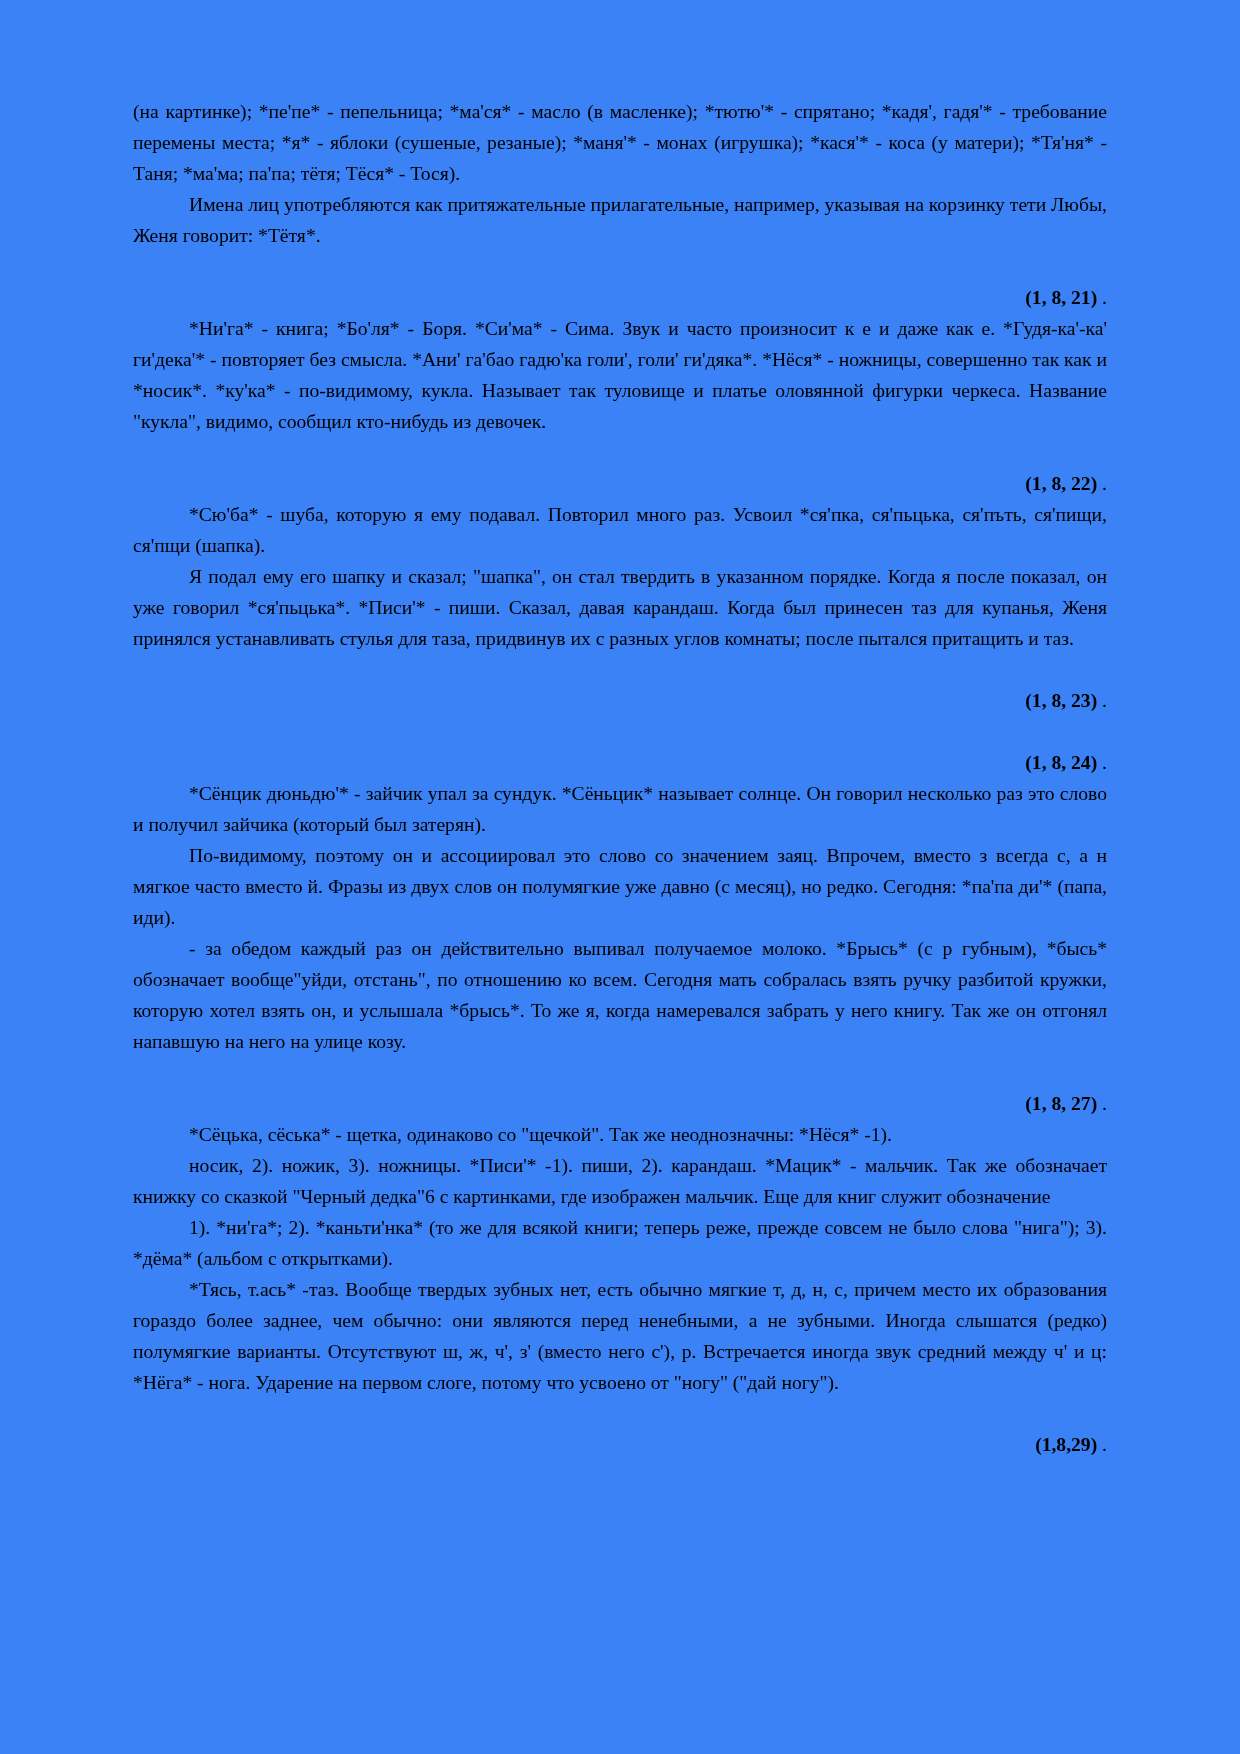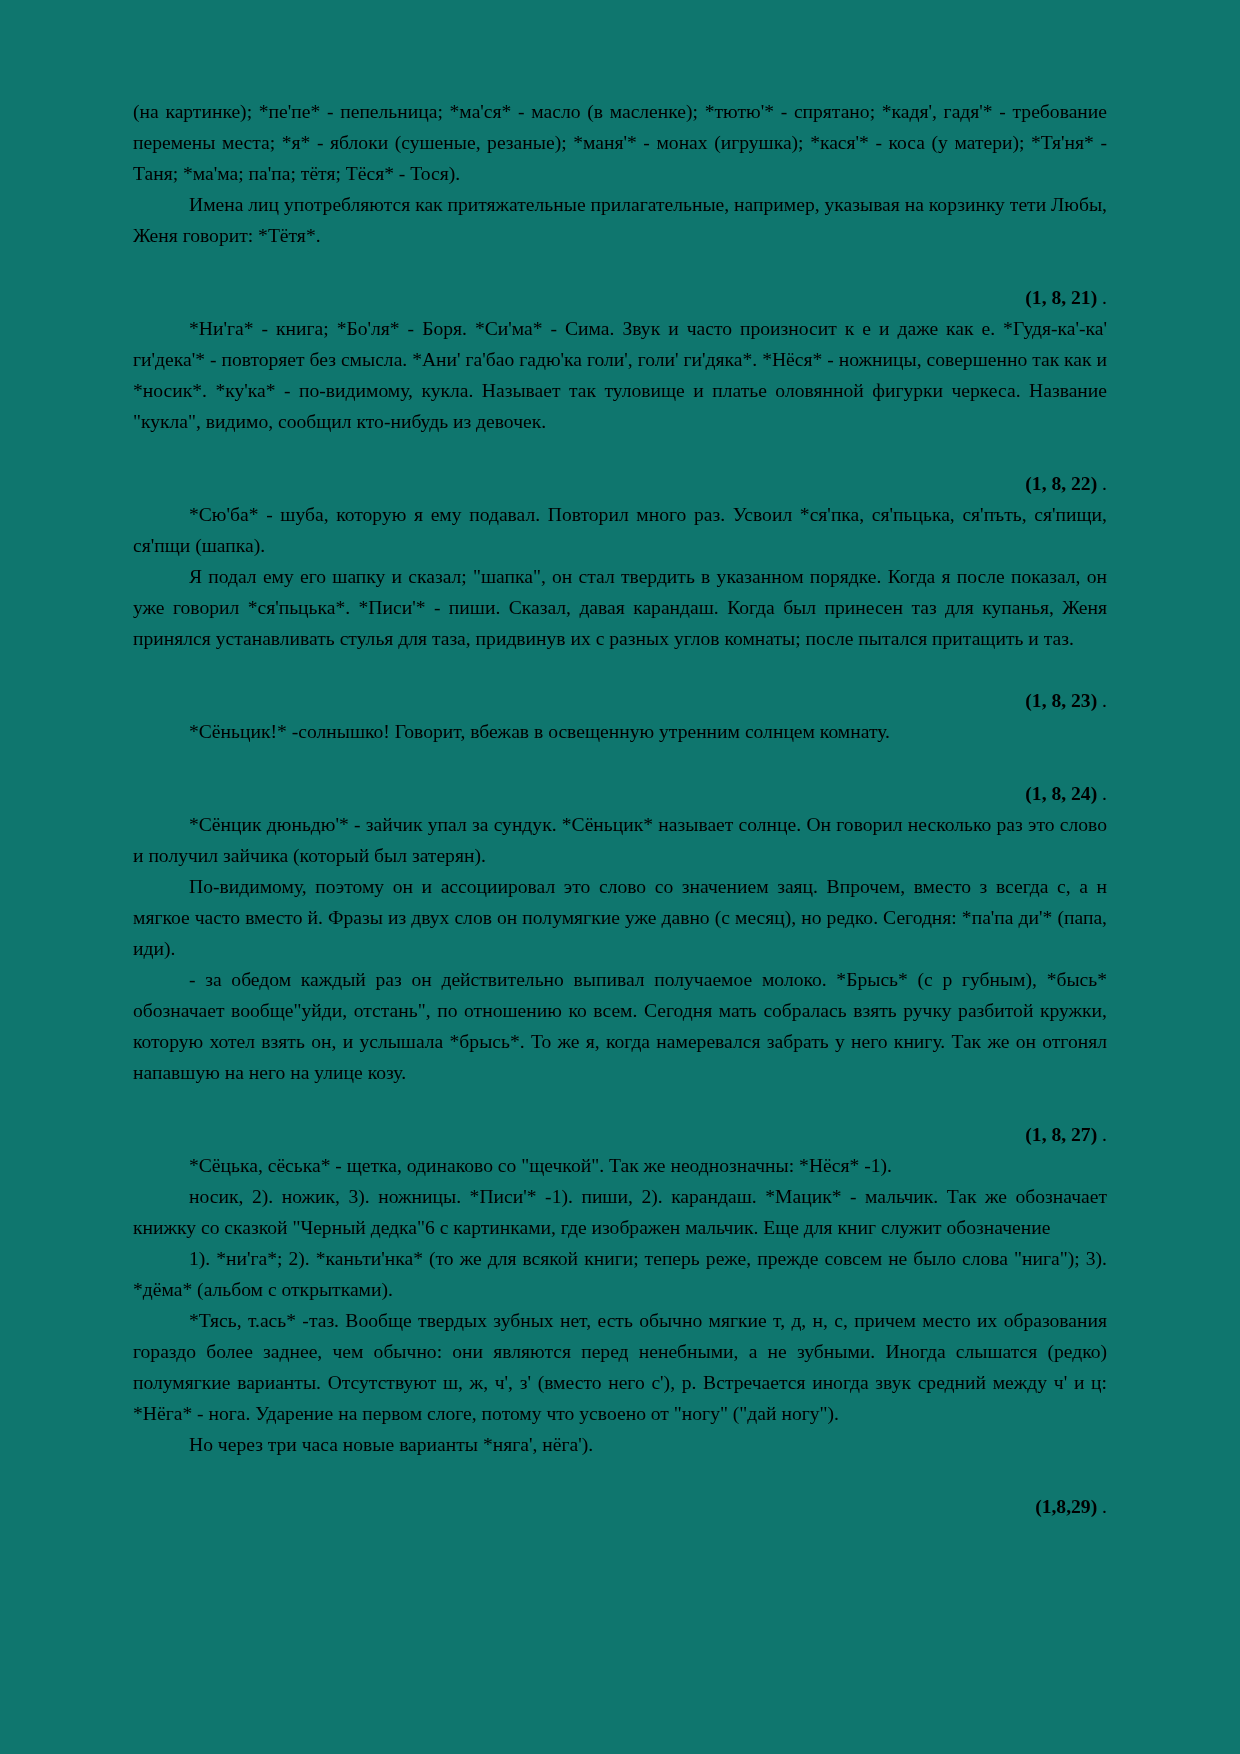--- a/index.html
+++ b/index.html
@@ -11,21 +11,21 @@
     width: 1240px;
     height: 1754px;
     font-family: "Liberation Serif", "DejaVu Serif", serif;
     color: #000000;
     -webkit-font-smoothing: none;
   }
   .page {
     position: relative;
     width: 1240px;
     height: 1754px;
-    background: #0f766e;
+    background: #3b82f6;
     box-sizing: border-box;
     padding: 96px 133px 0 133px;
   }
   .doc-body {
     width: 974px;
     font-size: 19.6px;
     line-height: 31px;
     text-align: justify;
     text-justify: inter-word;
     hyphens: none;
@@ -71,39 +71,37 @@
     <p class="para">*Ни'га* - книга; *Бо'ля* - Боря. *Си'ма* - Сима. Звук и часто произносит к е и даже как е. *Гудя-ка'-ка' ги'дека'* - повторяет без смысла. *Ани' га'бао гадю'ка голи', голи' ги'дяка*. *Нёся* - ножницы, совершенно так как и *носик*. *ку'ка* - по-видимому, кукла. Называет так туловище и платье оловянной фигурки черкеса. Название "кукла", видимо, сообщил кто-нибудь из девочек.</p>
 
     <p class="section-head"><span class="num">(1, 8, 22)</span><span class="dot"> </span><span class="dot">.</span></p>
 
     <p class="para">*Сю'ба* - шуба, которую я ему подавал. Повторил много раз. Усвоил *ся'пка, ся'пьцька, ся'пъть, ся'пищи, ся'пщи (шапка).</p>
 
     <p class="para">Я подал ему его шапку и сказал; "шапка", он стал твердить в указанном порядке. Когда я после показал, он уже говорил *ся'пьцька*. *Писи'* - пиши. Сказал, давая карандаш. Когда был принесен таз для купанья, Женя принялся устанавливать стулья для таза, придвинув их с разных углов комнаты; после пытался притащить и таз.</p>
 
     <p class="section-head"><span class="num">(1, 8, 23)</span><span class="dot"> </span><span class="dot">.</span></p>
 
-    <p class="para para-last">*Сёньцик!* -солнышко! Говорит, вбежав в освещенную утренним солнцем комнату.</p>
 
     <p class="section-head"><span class="num">(1, 8, 24)</span><span class="dot"> </span><span class="dot">.</span></p>
 
     <p class="para">*Сёнцик дюньдю'* - зайчик упал за сундук. *Сёньцик* называет солнце. Он говорил несколько раз это слово и получил зайчика (который был затерян).</p>
 
     <p class="para">По-видимому, поэтому он и ассоциировал это слово со значением заяц. Впрочем, вместо з всегда с, а н мягкое часто вместо й. Фразы из двух слов он полумягкие уже давно (с месяц), но редко. Сегодня: *па'па ди'* (папа, иди).</p>
 
 
     <p class="para">- за обедом каждый раз он действительно выпивал получаемое молоко. *Брысь* (с р губным), *бысь* обозначает вообще"уйди, отстань", по отношению ко всем. Сегодня мать собралась взять ручку разбитой кружки, которую хотел взять он, и услышала *брысь*. То же я, когда намеревался забрать у него книгу. Так же он отгонял напавшую на него на улице козу.</p>
 
     <p class="section-head"><span class="num">(1, 8, 27)</span><span class="dot"> </span><span class="dot">.</span></p>
 
     <p class="para para-last">*Сёцька, сёська* - щетка, одинаково со "щечкой". Так же неоднозначны: *Нёся* -1).</p>
 
     <p class="para">носик, 2). ножик, 3). ножницы. *Писи'* -1). пиши, 2). карандаш. *Мацик* - мальчик. Так же обозначает книжку со сказкой "Черный дедка"6 с картинками, где изображен мальчик. Еще для книг служит обозначение</p>
 
     <p class="para">1). *ни'га*; 2). *каньти'нка* (то же для всякой книги; теперь реже, прежде совсем не было слова "нига"); 3). *дёма* (альбом с открытками).</p>
 
     <p class="para">*Тясь, т.ась* -таз. Вообще твердых зубных нет, есть обычно мягкие т, д, н, с, причем место их образования гораздо более заднее, чем обычно: они являются перед ненебными, а не зубными. Иногда слышатся (редко) полумягкие варианты. Отсутствуют ш, ж, ч', з' (вместо него с'), р. Встречается иногда звук средний между ч' и ц: *Нёга* - нога. Ударение на первом слоге, потому что усвоено от "ногу" ("дай ногу").</p>
 
-    <p class="para para-last">Но через три часа новые варианты *няга', нёга').</p>
 
     <p class="section-head"><span class="num">(1,8,29)</span><span class="dot"> </span><span class="dot">.</span></p>
 
   </div>
 </div>
 
 </body></html>

